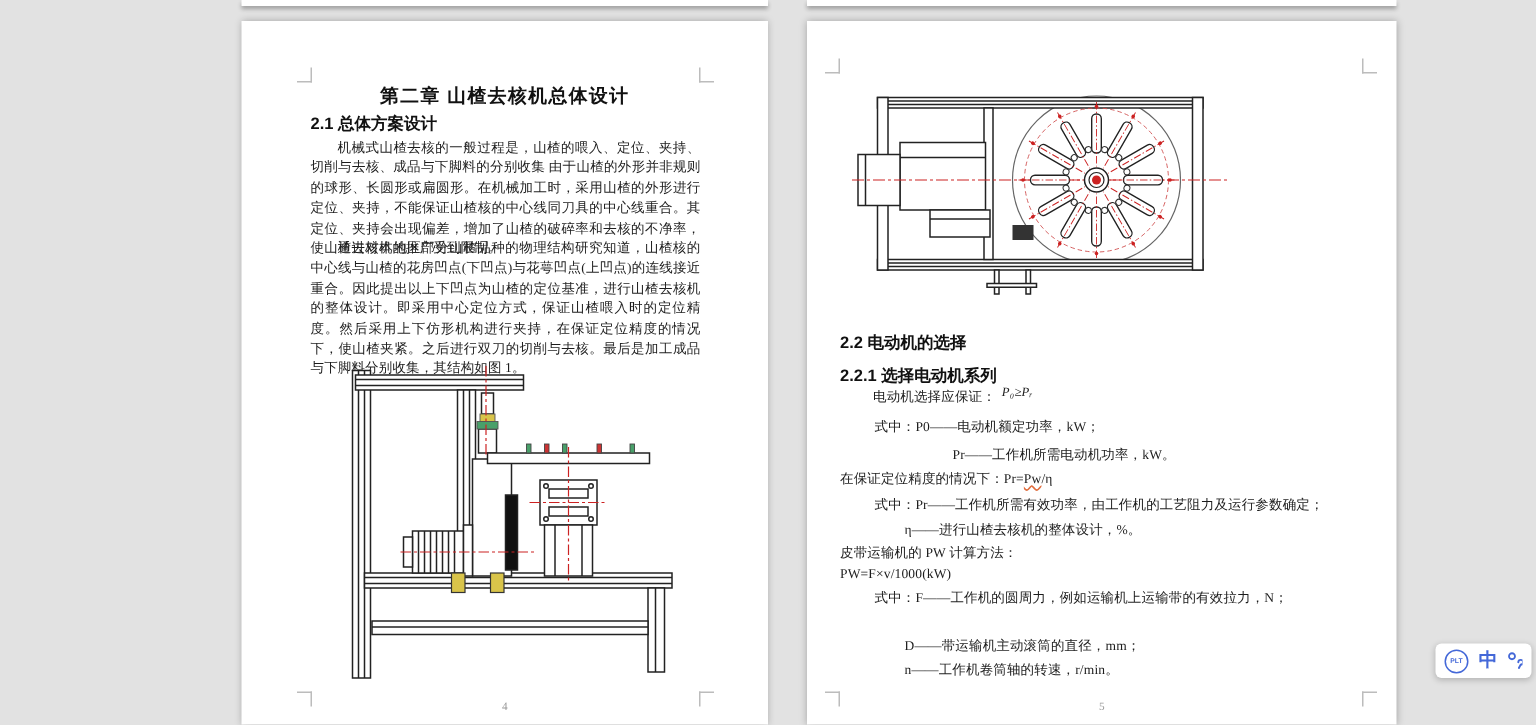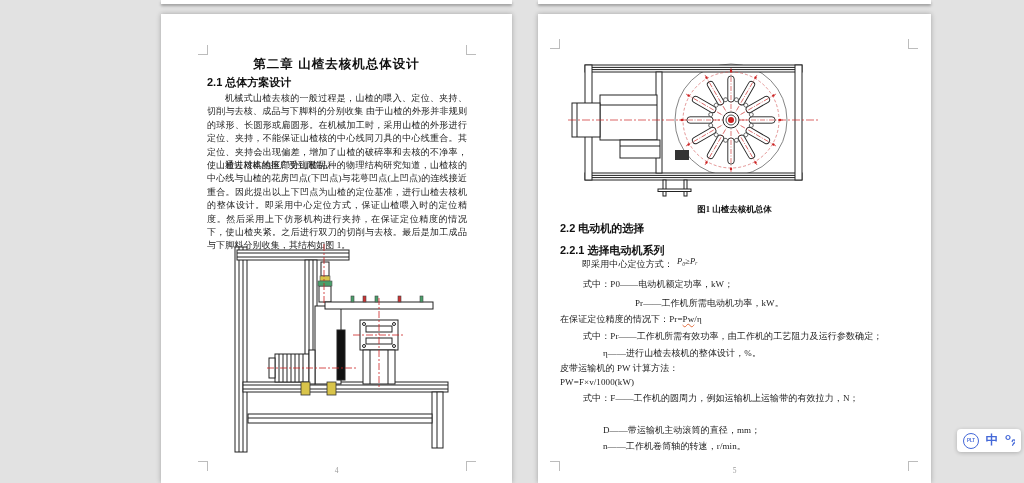--- a/index.html
+++ b/index.html
@@ -306,26 +306,25 @@
               <circle cx="163" cy="41" r="2"></circle>
             </g>
         </g>
       </g>
 
       <circle cx="163" cy="62" r="8" fill="#fff" stroke="#222" stroke-width="1"></circle>
       <circle cx="163" cy="62" r="5" fill="#fff" stroke="#222" stroke-width="0.8"></circle>
       <circle cx="163" cy="62" r="3" fill="#cc2222"></circle>
     </svg>
 
-    <div class="caption">图1 山楂去核机总体</div>
     <div class="h-sec" style="left:22px;top:207px;">2.2 电动机的选择</div>
     <div class="h-sec" style="left:22px;top:229px;">2.2.1 选择电动机系列</div>
 
     <div class="rl" style="left:44px;top:244px;">
-      <span>即采用中心定位方式：</span><span class="formula">P₀≥Pᵣ</span>
+      <span>电动机选择应保证：</span><span class="formula">P₀≥Pᵣ</span>
     </div>
     <div class="rl" style="left:45px;top:264px;">式中：P0——电动机额定功率，kW；</div>
     <div class="rl" style="left:65px;top:283px;margin-left:32px;">Pr——工作机所需电动机功率，kW。</div>
     <div class="rl" style="left:22px;top:299px;">
       <span>在保证定位精度的情况下：Pr=</span><span class="squiggle">Pw</span><span>/η</span>
     </div>
     <div class="rl" style="left:45px;top:316px;">式中：Pr——工作机所需有效功率，由工作机的工艺阻力及运行参数确定；</div>
     <div class="rl" style="left:65px;top:333px;">η——进行山楂去核机的整体设计，%。</div>
     <div class="rl" style="left:22px;top:348px;">皮带运输机的 PW 计算方法：</div>
     <div class="rl" style="left:22px;top:363px;">PW=F×v/1000(kW)</div>

